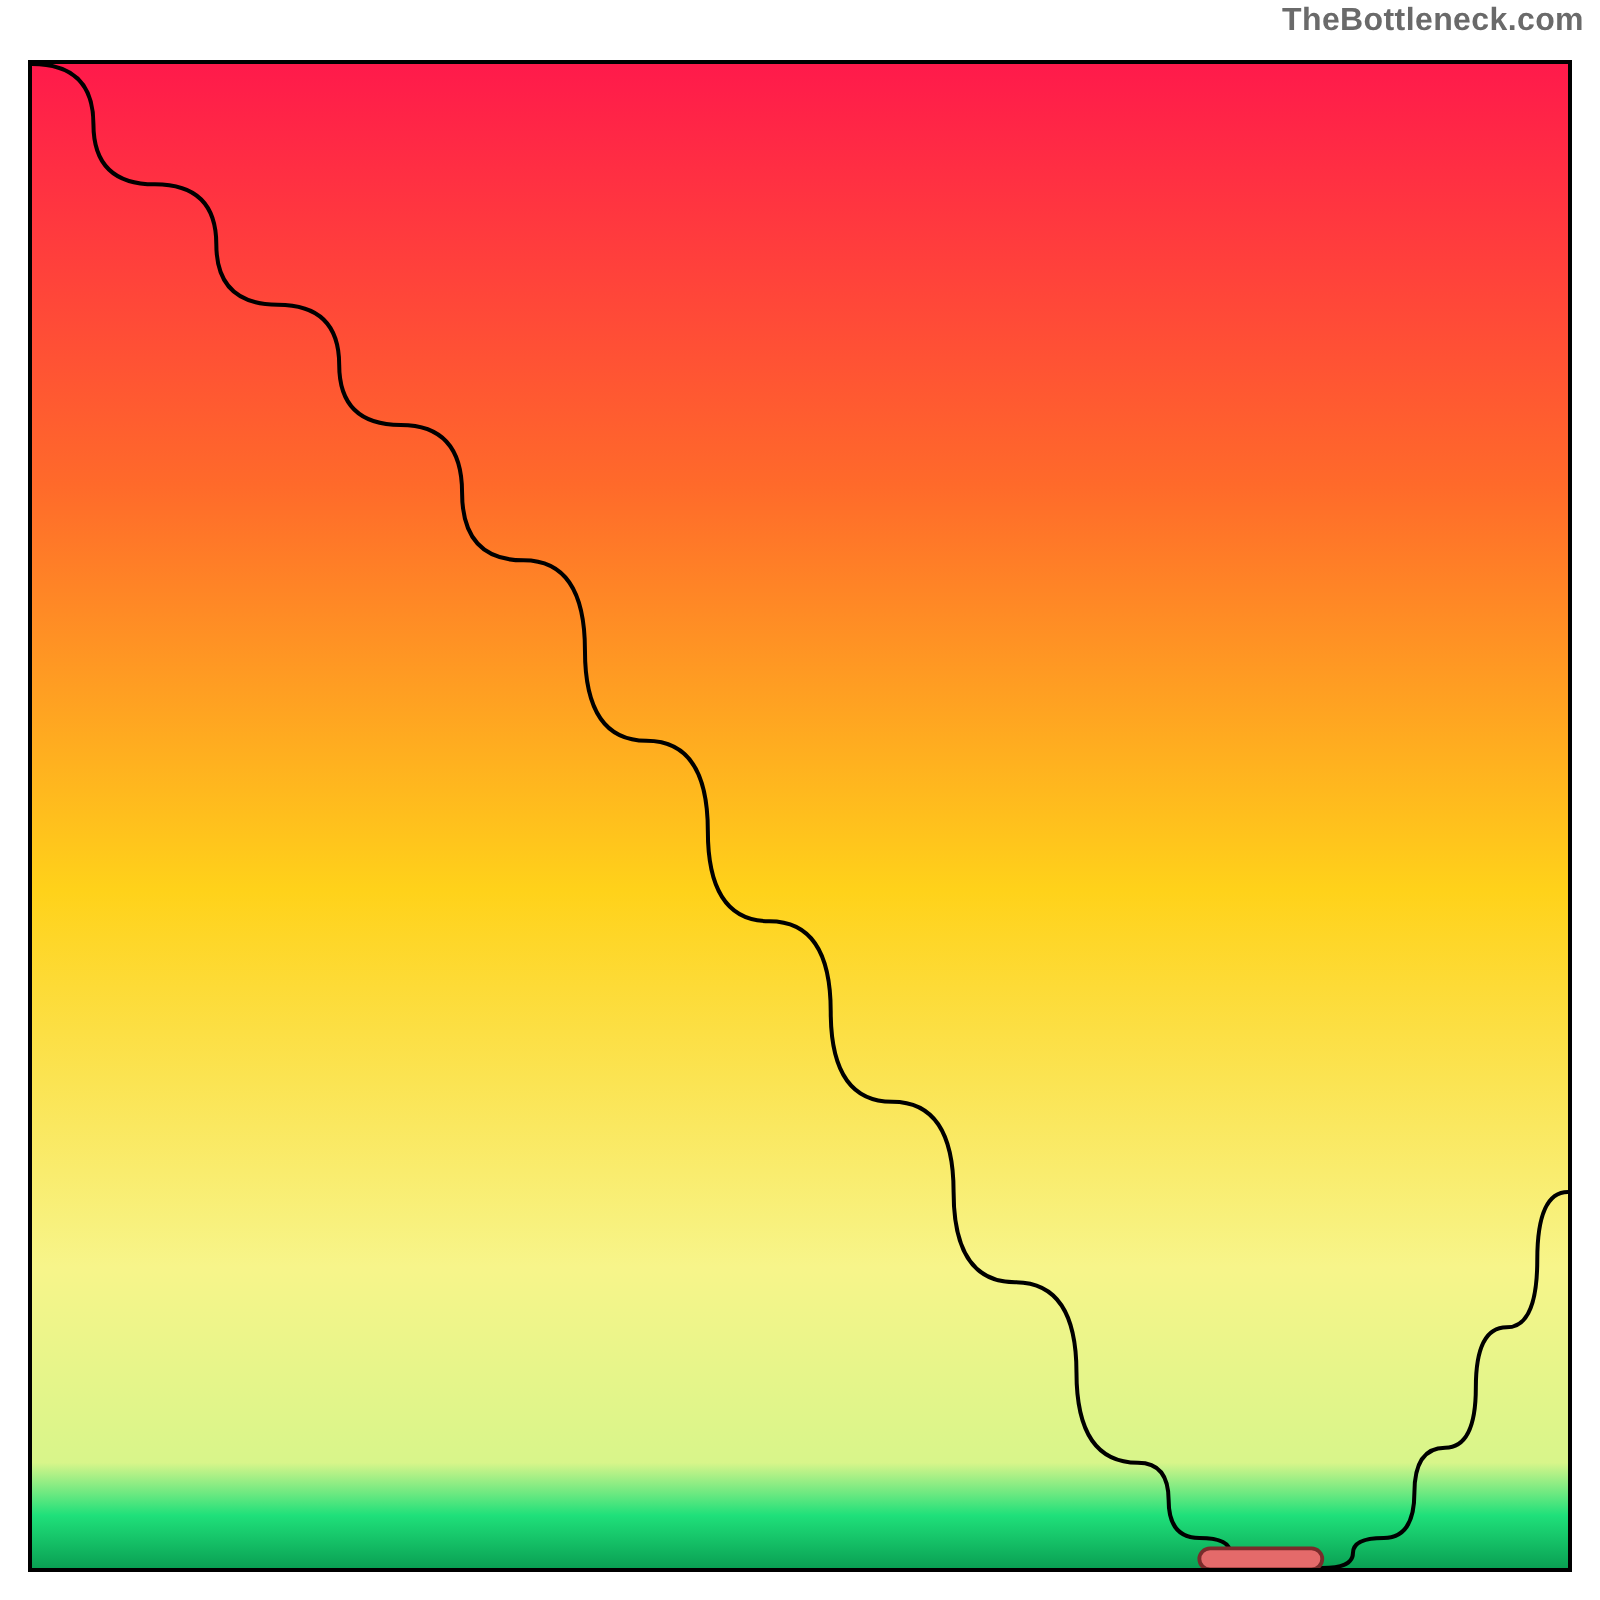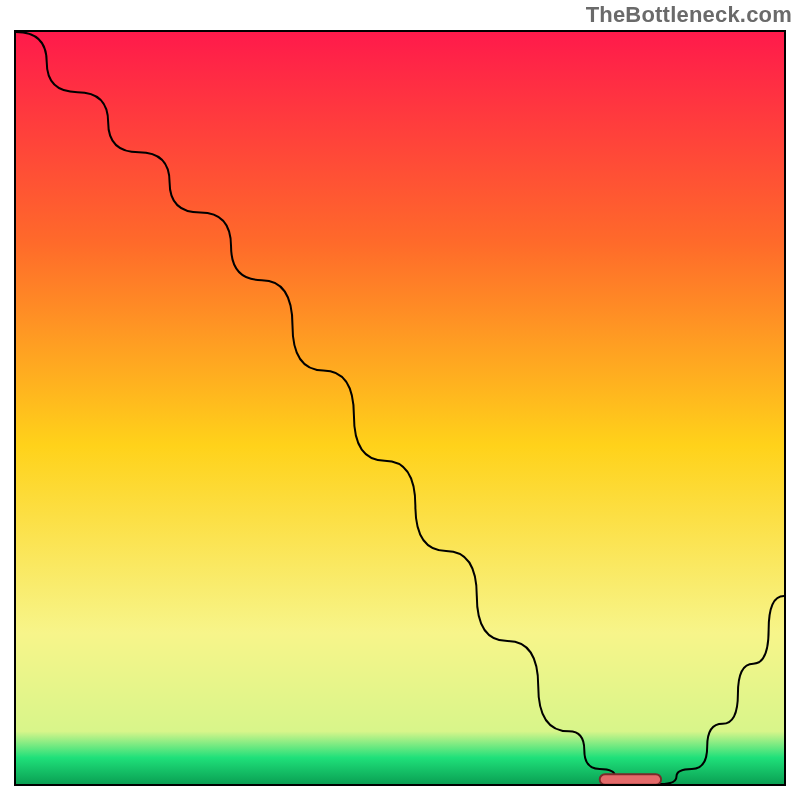--- a/index.html
+++ b/index.html
@@ -13,21 +13,21 @@
   }
   .stage {
     position: relative;
     width: 800px;
     height: 800px;
   }
   .watermark {
     position: absolute;
     top: 2px;
     right: 8px;
-    font-size: 22px;
+    font-size: 16px;
     font-weight: 600;
     color: #6a6a6a;
     letter-spacing: 0.2px;
     user-select: none;
   }
   .chart-frame {
     position: absolute;
     left: 14px;
     top: 30px;
     width: 772px;

